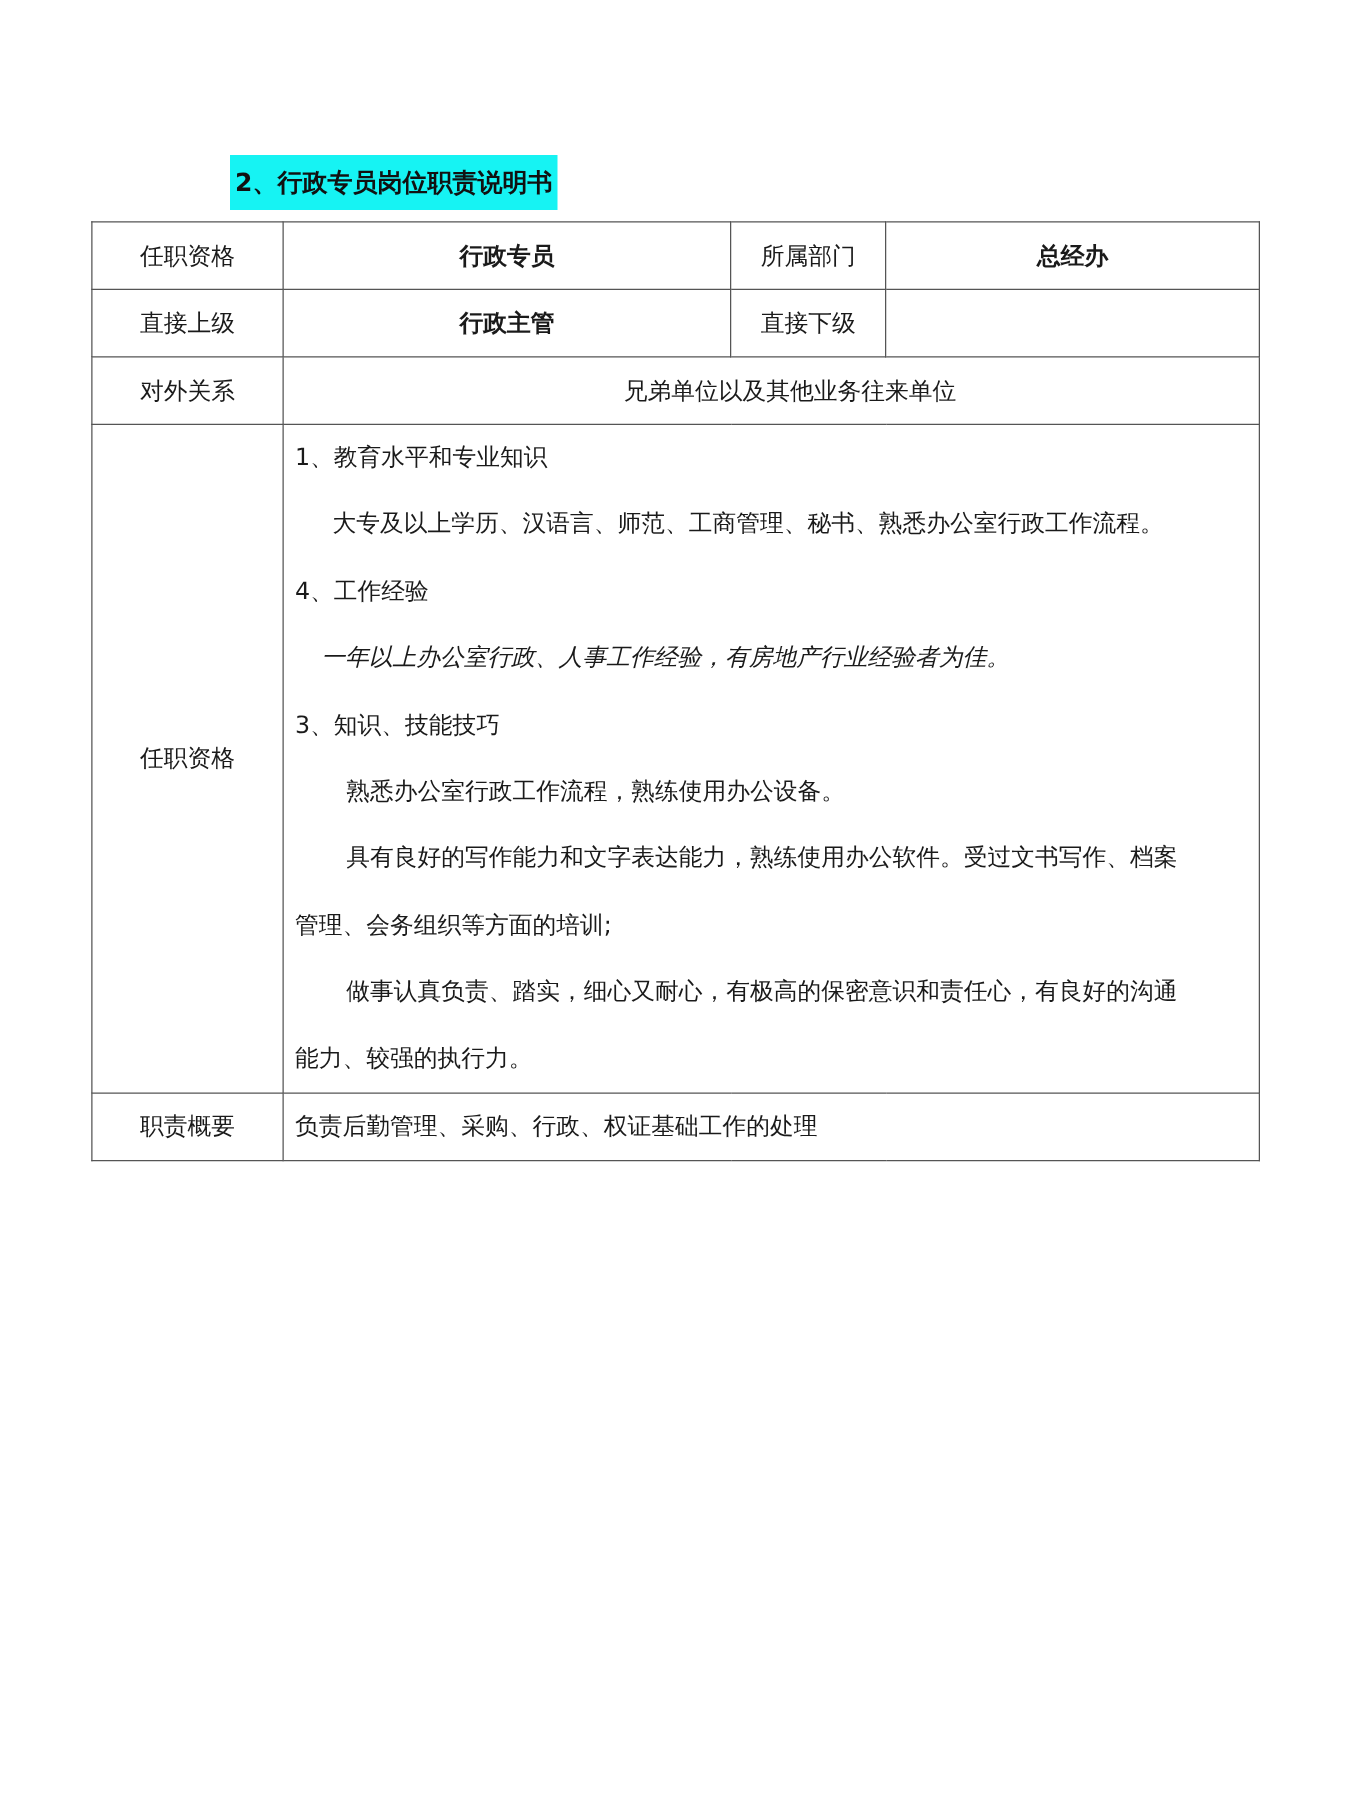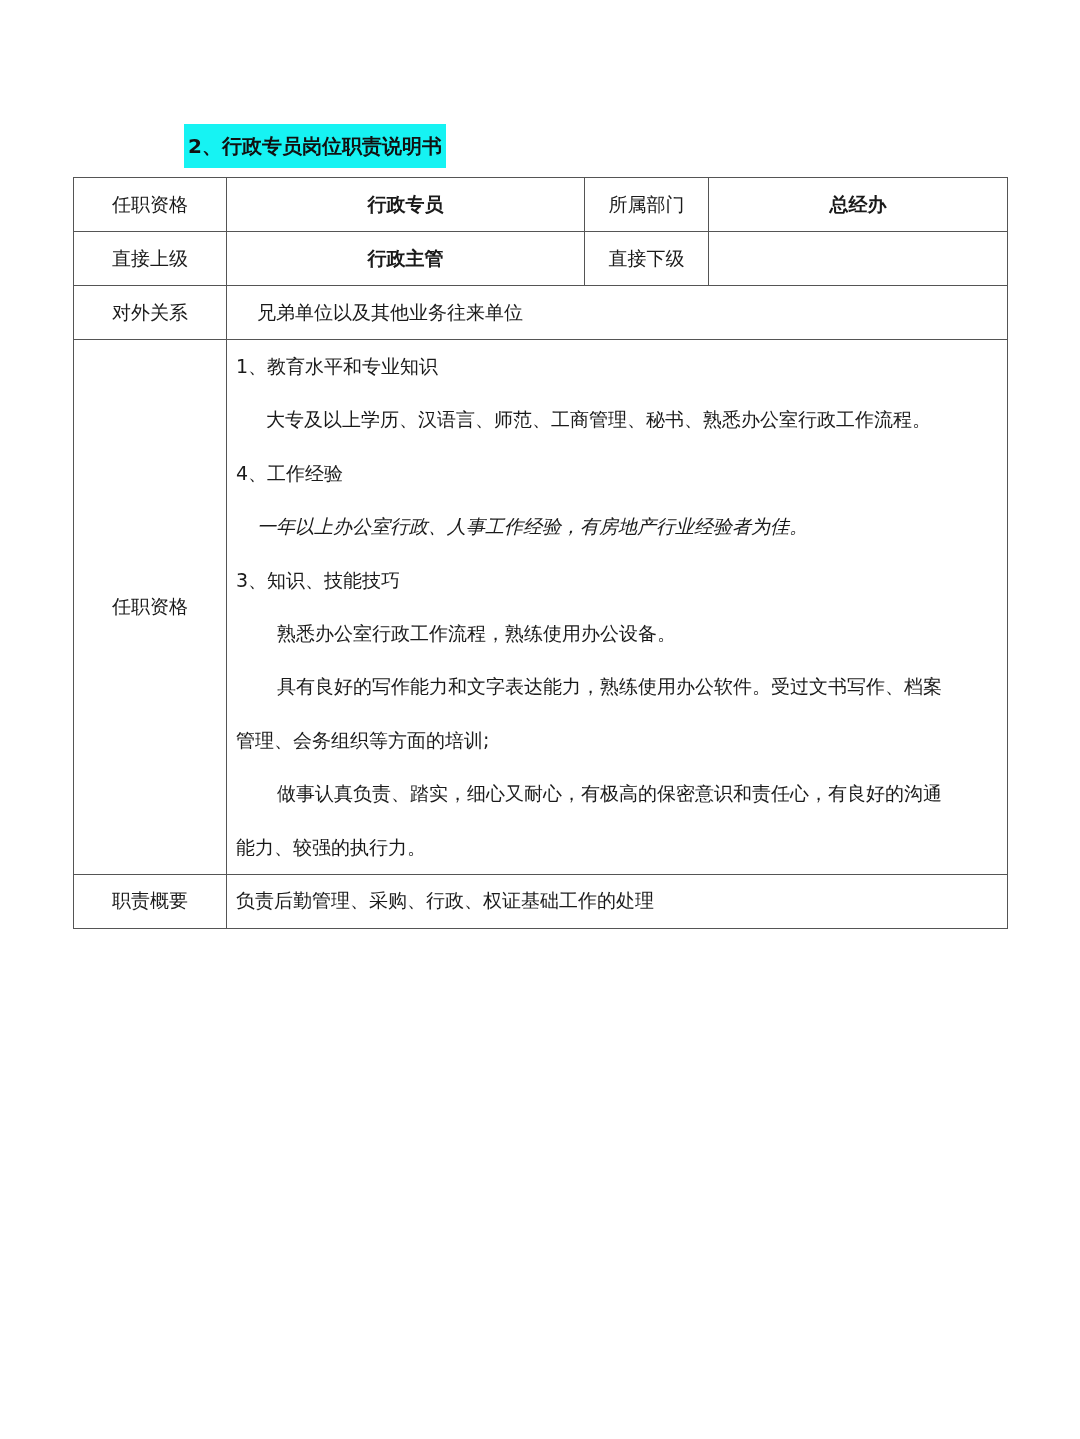--- a/index.html
+++ b/index.html
@@ -13,21 +13,21 @@
     table.jd {
       position:absolute; left:73px; top:177px; width:934px;
       border-collapse:collapse; table-layout:fixed;
     }
     table.jd td {
       border:1px solid #555; font-size:19px; padding:0; vertical-align:middle;
     }
     .lbl { text-align:center; }
     .val-c { text-align:center;font-weight:bold; }
     .row54 td { height:53px; }
-    .ext { padding-left:30px !important; }
+    .ext { padding-left:30px !important;text-align:center; }
     .qual { padding:0 8px 0 9px !important; }
     .qual p { margin:0; height:53.4px; line-height:53.4px; white-space:nowrap; }
     .ind1 { padding-left:30px; }
     .ind2 { padding-left:21px;font-style:italic; }
     .ind3 { padding-left:41px; }
     .sum { padding-left:9px !important; }
   </style>
 </head>
 <body>
 

